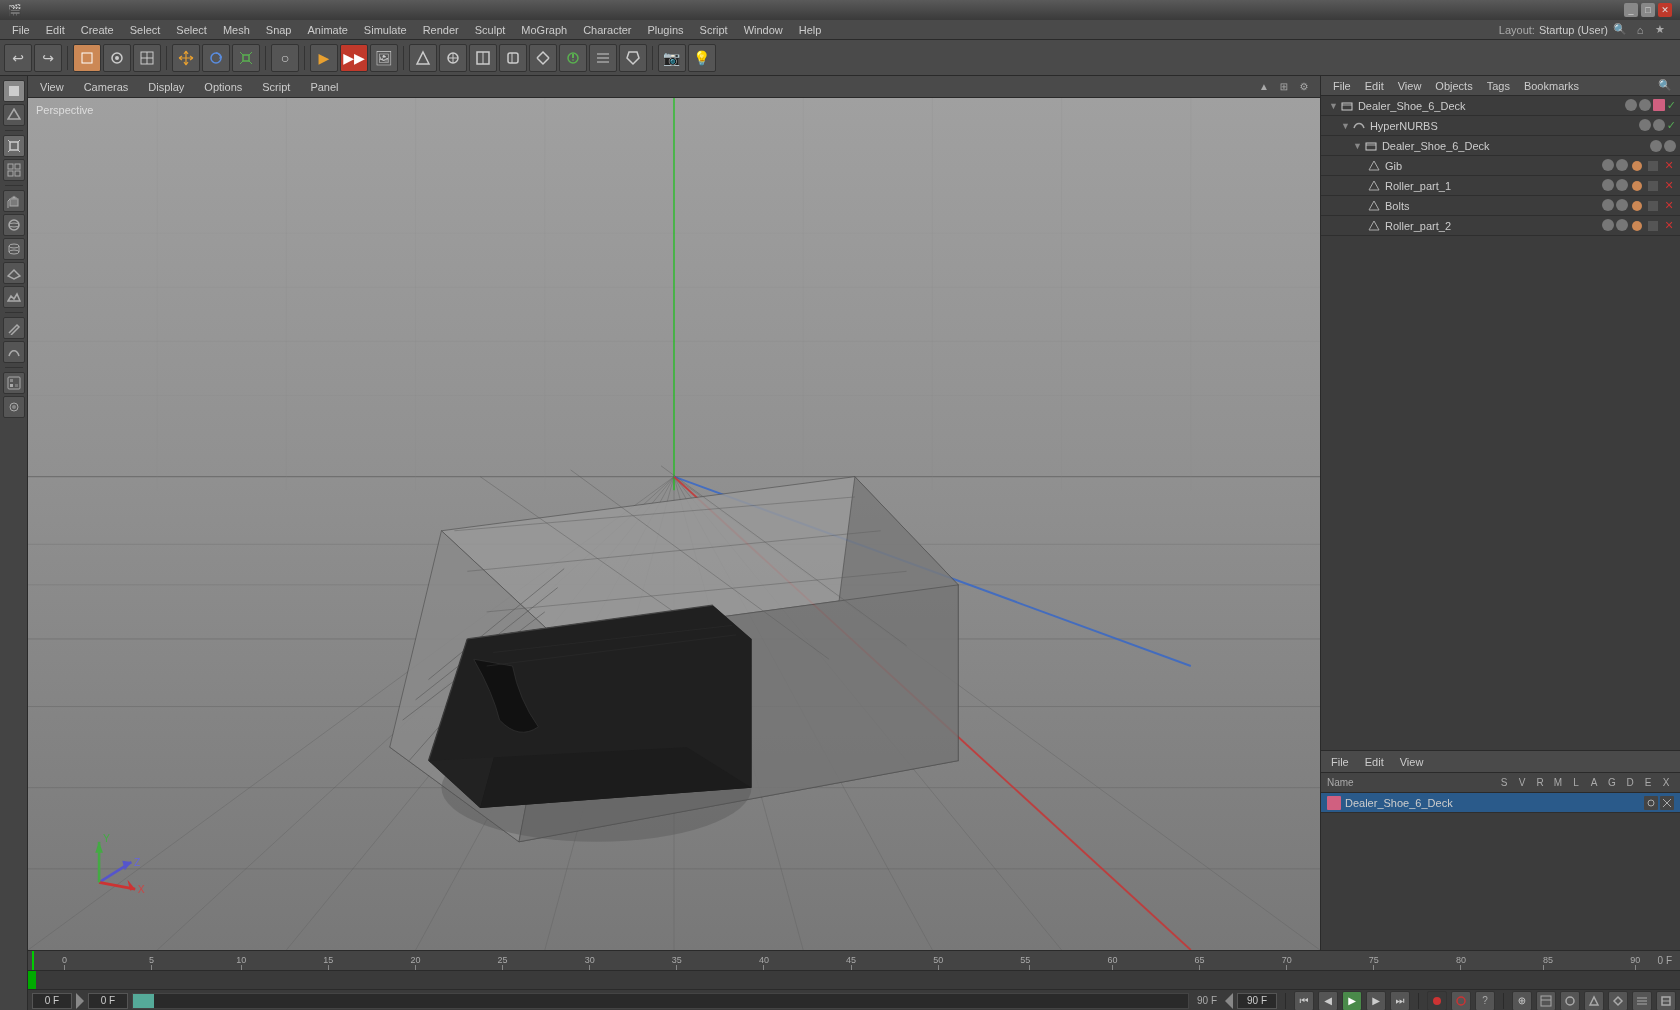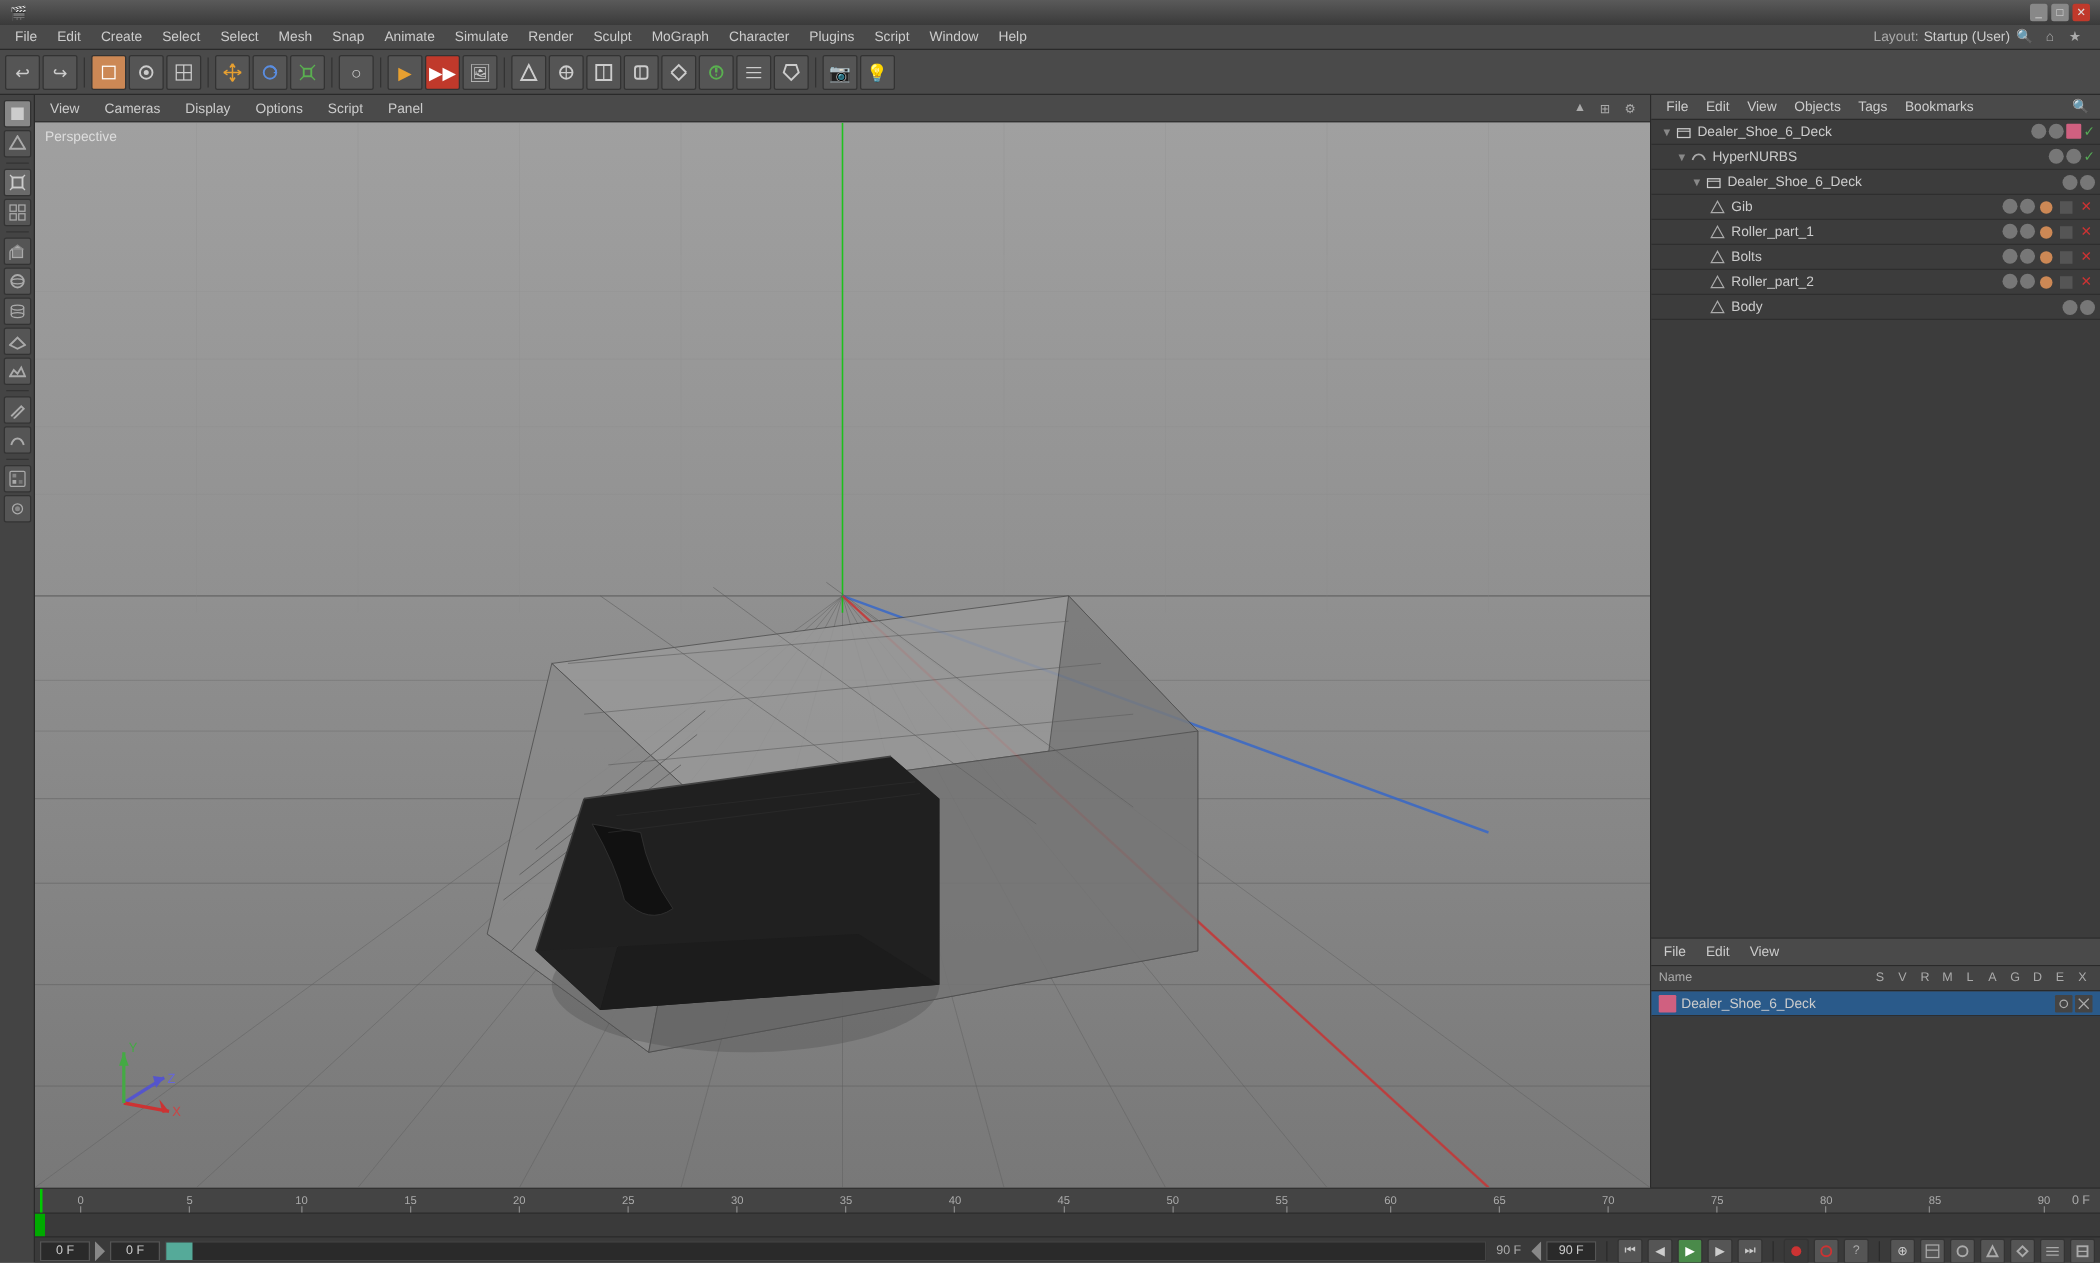--- a/index.html
+++ b/index.html
@@ -718,33 +718,20 @@
               </div>
               <div style="width:14px; height:14px;">
                 <svg width="14" height="14" viewBox="0 0 14 14">
                     <rect x="2" y="2" width="10" height="10" fill="#555"></rect>
                   </svg>
               </div>
               <div style="color:#cc3333; font-size:11px; width:14px; text-align:center;">✕</div>
             </div>
           </div>
 
-          <div class="obj-row">
-            <span style="width:42px;"></span>
-            <span class="obj-icon">
-              <svg width="12" height="12" viewBox="0 0 12 12">
-                  <polygon points="6,1 11,10 1,10" fill="none" stroke="#aaa" stroke-width="1"></polygon>
-                </svg>
-            </span>
-            <span class="obj-name">Body</span>
-            <div class="obj-icons-right">
-              <div class="obj-dot gray"></div>
-              <div class="obj-dot gray"></div>
-            </div>
-          </div>
         </div>
 
         <div id="attr-area">
 
           <div id="attr-topbar">
             <div class="om-menu">File</div>
             <div class="om-menu">Edit</div>
             <div class="om-menu">View</div>
           </div>
 

